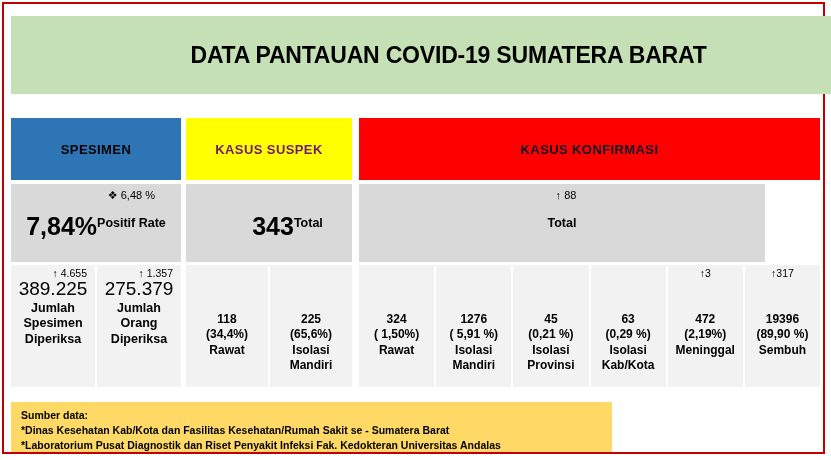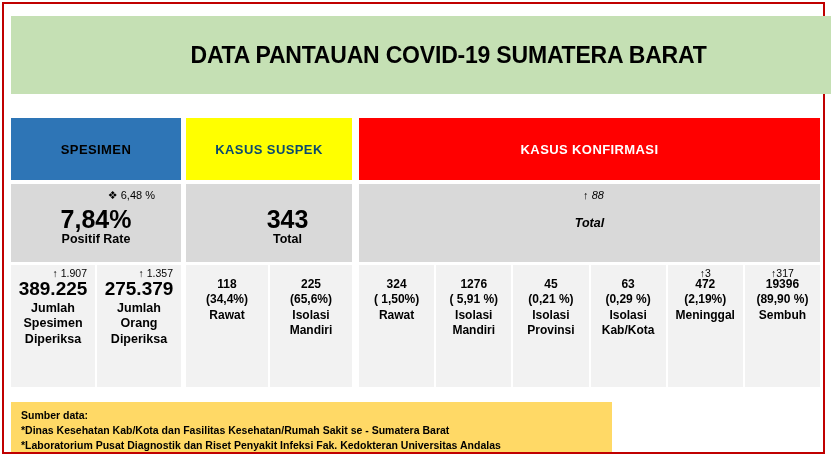--- a/index.html
+++ b/index.html
@@ -68,47 +68,47 @@
   #hdr-spesimen {
     left: 7px;
     width: 170px;
     background: #2E75B6;
     color: #000000;
   }
   #hdr-suspek {
     left: 182px;
     width: 166px;
     background: #FFFF00;
-    color: #0c4a6e;
+    color: #701a75;
   }
   #hdr-konfirmasi {
     left: 355px;
     width: 461px;
     background: #FF0000;
-    color: #ffffff;
+    color: #0f172a;
   }
 
   
   .summary-cell {
     position: absolute;
     top: 180px;
     height: 78px;
     background: #D9D9D9;
     box-sizing: border-box;
   }
   #sum-spesimen { left: 7px;   width: 170px; }
   #sum-suspek   { left: 182px; width: 166px; padding-left: 37px; }
-  #sum-konfirm  { left: 355px; width: 461px; font-style: italic; }
+  #sum-konfirm  { left: 355px; width: 406px; }
 
   .summary-inner {
     position: relative;
     width: 100%;
     height: 100%;
     display: flex;
-    flex-direction: column;
+    flex-direction: row;
     align-items: center;
     justify-content: center;
   }
   .summary-delta {
     position: absolute;
     top: 5px;
     font-size: 11px;
     white-space: nowrap;
   }
   #sum-spesimen .summary-delta { right: 26px; }
@@ -154,27 +154,28 @@
     font-size: 10.5px;
     white-space: nowrap;
   }
   .detail-delta.centered {
     right: auto;
     left: 50%;
     transform: translateX(-50%);
   }
   .detail-value {
     font-size: 17px;
-    font-weight: bold;
+    font-weight: normal;
     line-height: 1.15;
     white-space: nowrap;
   }
   .detail-value.small {
     font-size: 12px;
     font-weight: bold;
+    margin-top: 35px;
   }
   .detail-pct {
     font-size: 12px;
     font-weight: bold;
     line-height: 1.3;
     white-space: nowrap;
   }
   .detail-name {
     font-size: 12px;
     font-weight: bold;
@@ -234,21 +235,21 @@
 
   <div class="summary-cell" id="sum-konfirm">
     <div class="summary-inner">
       <div class="summary-delta">↑ 88</div>
       <div class="summary-label">Total</div>
     </div>
   </div>
 
   <div class="detail-group" id="det-spesimen">
       <div class="detail-cell">
-        <div class="detail-delta">↑ 1.907</div>
+        <div class="detail-delta">↑ 4.655</div>
         <div class="detail-value">389.225</div>
         <div class="detail-name">Jumlah<br>Spesimen<br>Diperiksa</div>
       </div>
       <div class="detail-cell">
         <div class="detail-delta">↑ 1.357</div>
         <div class="detail-value">275.379</div>
         <div class="detail-name">Jumlah<br>Orang<br>Diperiksa</div>
       </div>
     </div>
   <div class="detail-group" id="det-suspek">

